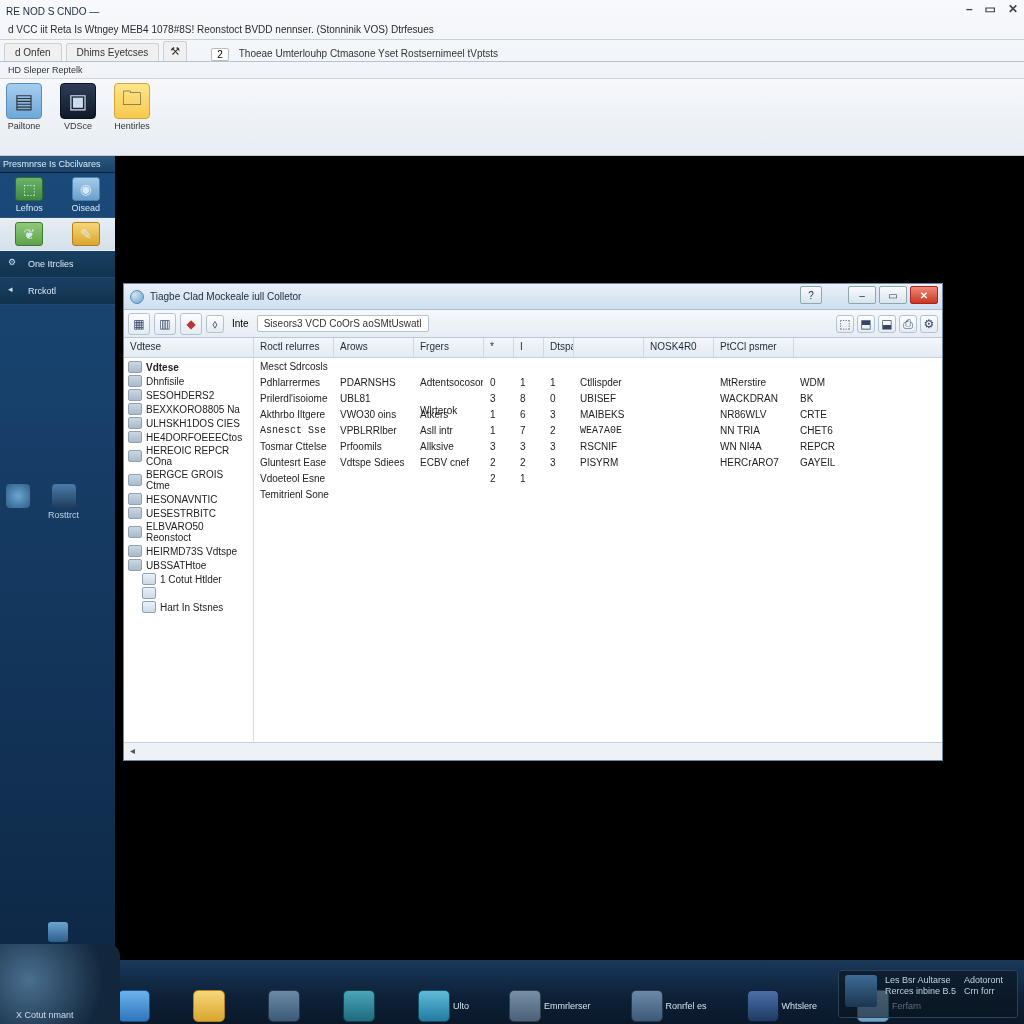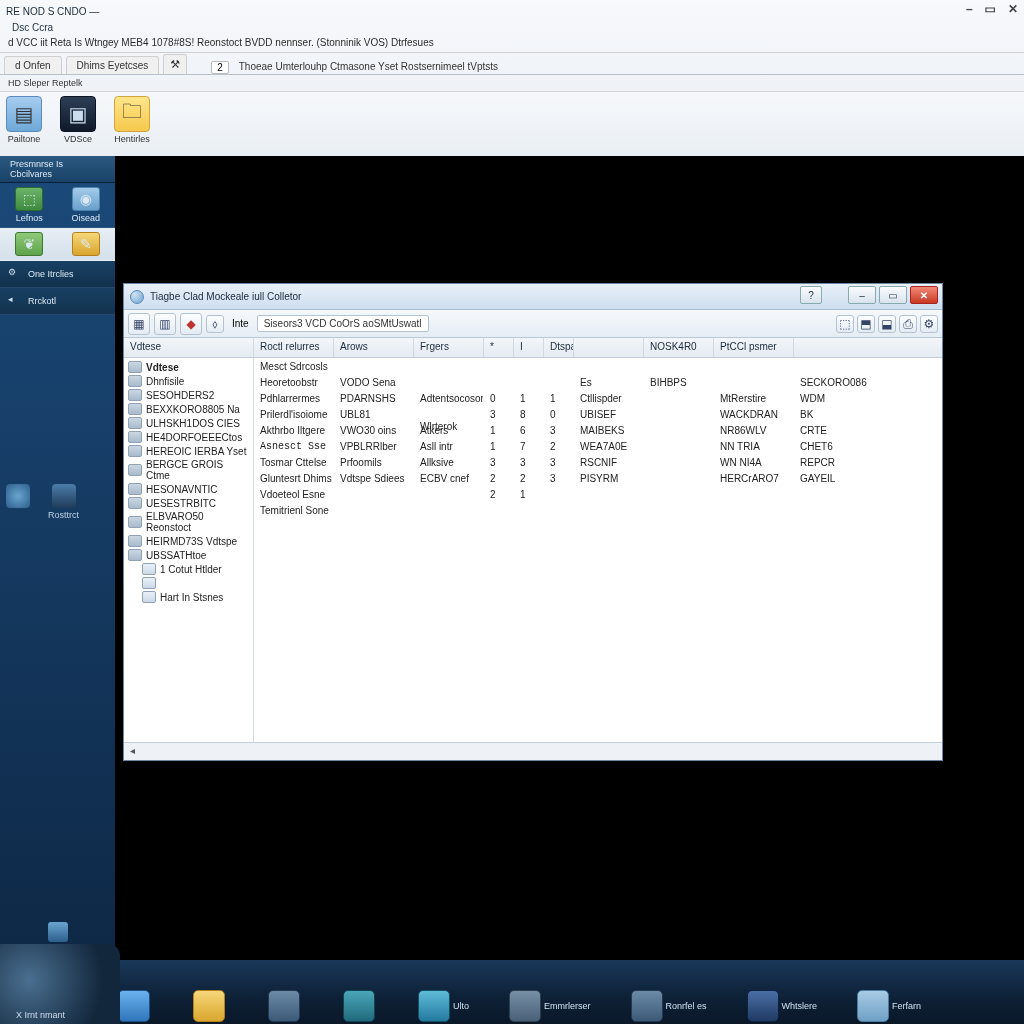--- a/index.html
+++ b/index.html
@@ -45,21 +45,21 @@
     position: absolute; top: 156px; left: 115px; right: 0; bottom: 64px;
     background: #000;
   }
   
   .sidepanel {
     position: absolute; top: 156px; left: 0; width: 115px; bottom: 64px;
     background: linear-gradient(#1b4a7a, #0e2846);
     color: #dbe9f4; font-size: 9px;
   }
   .sp-head {
-    background: linear-gradient(#2a587f,#1a4268); padding: 3px 10px; font-size: 9px; border-bottom: 1px solid #0a2238;
+    background: linear-gradient(#2a587f,#1a4268); padding: 3px 3px; font-size: 9px; border-bottom: 1px solid #0a2238;
   }
   .sp-row { display: flex; padding: 4px 4px; gap: 6px; border-bottom: 1px solid rgba(255,255,255,.08); }
   .sp-cell { display: flex; flex-direction: column; align-items: center; gap: 2px; flex: 1; }
   .sp-cell .mic { width: 28px; height: 24px; border-radius: 3px; display:flex;align-items:center;justify-content:center;font-size:14px; }
   .m1 { background: linear-gradient(#6db36a,#3e8a3e); border:1px solid #2e6a2e; }
   .m2 { background: linear-gradient(#a3cbe9,#6aa0cc); border:1px solid #4c82ae; }
   .m4 { background: linear-gradient(#8fc979,#5fa34a); border:1px solid #3d7a2f; }
   .m5 { background: linear-gradient(#f6d77a,#d9a62e); border:1px solid #b3801a; }
   .sp-link { padding: 6px 8px; display: flex; align-items: center; gap: 6px; background: linear-gradient(#184063,#12324e); border-bottom: 1px solid rgba(255,255,255,.06); }
   .sp-link .li { width: 14px; height: 14px; display:inline-block; }
@@ -145,24 +145,20 @@
   .tray .ava { width:32px; height:32px; background: linear-gradient(#3f6a96,#1a3650); border-radius:3px; flex-shrink:0; }
   .tray .txt { line-height:1.2; }
 </style>
 </head>
 <body>
 
 <div class="outer">
   <div class="outer-titlebar">
     <span>RE NOD S CNDO —</span>
   </div>
-  <div style="padding:0 8px 2px 8px;display:flex;align-items:center;gap:4px;font-size:10px;color:#234;">
-    <span class="square"></span>
-    <span>Dsc Ccra</span>
-  </div>
   <div class="outer-controls">
     <span>–</span>
     <span>▭</span>
     <span>✕</span>
   </div>
   <div class="outer-menubar">d VCC iit Reta   Is  Wtngey MEB4  1078#8S!    Reonstoct BVDD nennser.  (Stonninik VOS) Dtrfesues</div>
   <div class="outer-tabs">
     <div class="otab">d Onfen</div>
     <div class="otab">Dhims Eyetcses</div>
     <div class="otab wr">⚒</div>
@@ -292,21 +288,21 @@
         <div class="tn">
           <span class="ti"></span>
           <span>ULHSKH1DOS CIES</span>
         </div>
         <div class="tn">
           <span class="ti"></span>
           <span>HE4DORFOEEECtos</span>
         </div>
         <div class="tn">
           <span class="ti"></span>
-          <span>HEREOIC IERBA Yset</span>
+          <span>HEREOIC REPCR COna</span>
         </div>
         <div class="tn">
           <span class="ti"></span>
           <span>BERGCE GROIS Ctme</span>
         </div>
         <div class="tn">
           <span class="ti"></span>
           <span>HESONAVNTIC</span>
         </div>
         <div class="tn">
@@ -343,32 +339,20 @@
           <div class="gc" style="width: 80px;">Mesct Sdrcosls</div>
           <div class="gc" style="width: 80px;"></div>
           <div class="gc" style="width: 70px;"></div>
           <div class="gc" style="width: 30px;"></div>
           <div class="gc" style="width: 30px;"></div>
           <div class="gc" style="width: 30px;"></div>
           <div class="gc" style="width: 70px;"></div>
           <div class="gc" style="width: 70px;"></div>
           <div class="gc" style="width: 80px;"></div>
           <div class="gc" style="width: 80px;"></div>
-        </div>
-        <div class="gr">
-          <div class="gc" style="width: 80px;">Heoretoobstr</div>
-          <div class="gc" style="width: 80px;">VODO Sena</div>
-          <div class="gc" style="width: 70px;"></div>
-          <div class="gc" style="width: 30px;"></div>
-          <div class="gc" style="width: 30px;"></div>
-          <div class="gc" style="width: 30px;"></div>
-          <div class="gc" style="width: 70px;">Es</div>
-          <div class="gc" style="width: 70px;">BIHBPS</div>
-          <div class="gc" style="width: 80px;"></div>
-          <div class="gc" style="width: 80px;">SECKORO086</div>
         </div>
         <div class="gr">
           <div class="gc" style="width: 80px;">Pdhlarrermes</div>
           <div class="gc" style="width: 80px;">PDARNSHS</div>
           <div class="gc" style="width: 70px;">Adtentsocoson E</div>
           <div class="gc" style="width: 30px;">0</div>
           <div class="gc" style="width: 30px;">1</div>
           <div class="gc" style="width: 30px;">1</div>
           <div class="gc" style="width: 70px;">Ctllispder</div>
           <div class="gc" style="width: 70px;"></div>
@@ -399,39 +383,39 @@
           <div class="gc" style="width: 80px;">NR86WLV</div>
           <div class="gc" style="width: 80px;">CRTE</div>
         </div>
         <div class="gr">
           <div class="gc" style="width: 80px; font-family: Liberation Mono, monospace;">Asnesct Sse</div>
           <div class="gc" style="width: 80px;">VPBLRRlber</div>
           <div class="gc" style="width: 70px;">Asll intr</div>
           <div class="gc" style="width: 30px;">1</div>
           <div class="gc" style="width: 30px;">7</div>
           <div class="gc" style="width: 30px;">2</div>
-          <div class="gc" style="width: 70px;">WEA7A0E</div>
+          <div class="gc" style="width: 70px; font-family: Liberation Mono, monospace;">WEA7A0E</div>
           <div class="gc" style="width: 70px;"></div>
           <div class="gc" style="width: 80px;">NN TRIA</div>
           <div class="gc" style="width: 80px;">CHET6</div>
         </div>
         <div class="gr">
           <div class="gc" style="width: 80px;">Tosmar Cttelse</div>
           <div class="gc" style="width: 80px;">Prfoomils</div>
           <div class="gc" style="width: 70px;">Allksive</div>
           <div class="gc" style="width: 30px;">3</div>
           <div class="gc" style="width: 30px;">3</div>
           <div class="gc" style="width: 30px;">3</div>
           <div class="gc" style="width: 70px;">RSCNIF</div>
           <div class="gc" style="width: 70px;"></div>
           <div class="gc" style="width: 80px;">WN NI4A</div>
           <div class="gc" style="width: 80px;">REPCR</div>
         </div>
         <div class="gr">
-          <div class="gc" style="width: 80px;">Gluntesrt Dhims</div>
+          <div class="gc" style="width: 80px;">Gluntesrt Ease</div>
           <div class="gc" style="width: 80px;">Vdtspe Sdiees</div>
           <div class="gc" style="width: 70px;">ECBV cnef</div>
           <div class="gc" style="width: 30px;">2</div>
           <div class="gc" style="width: 30px;">2</div>
           <div class="gc" style="width: 30px;">3</div>
           <div class="gc" style="width: 70px;">PISYRM</div>
           <div class="gc" style="width: 70px;"></div>
           <div class="gc" style="width: 80px;">HERCrARO7</div>
           <div class="gc" style="width: 80px;">GAYEIL</div>
         </div>
@@ -459,21 +443,21 @@
           <div class="gc" style="width: 80px;"></div>
           <div class="gc" style="width: 80px;"></div>
         </div>
       </div>
   </div>
   <div class="in-status">◂</div>
 </div>
 
 <div class="taskbar">
   <div class="task-start"></div>
-  <div style="position:absolute;left:16px;bottom:4px;font-size:9px;color:#cde;">X Irnt nmant</div>
+  <div style="position:absolute;left:16px;bottom:4px;font-size:9px;color:#cde;">X Cotut nmant</div>
   <div id="tkitems" style="display:flex;gap:40px;margin-left:110px;align-items:flex-end;">
       <div class="tk">
         <div class="ic i-blue"></div>
         <span></span>
       </div>
       <div class="tk">
         <div class="ic i-gold"></div>
         <span></span>
       </div>
       <div class="tk">
@@ -498,13 +482,24 @@
       </div>
       <div class="tk">
         <div class="ic i-navy"></div>
         <span>Whtslere</span>
       </div>
       <div class="tk">
         <div class="ic i-sky"></div>
         <span>Ferfarn</span>
       </div>
     </div>
+  <div class="tray">
+    <div class="ava"></div>
+    <div class="txt">
+      <div>Les Bsr   Aultarse</div>
+      <div>Rerces inbine B.5</div>
+    </div>
+    <div class="txt">
+      <div>Adotoront</div>
+      <div>Crn forr</div>
+    </div>
+  </div>
 </div>
 
 </body></html>

